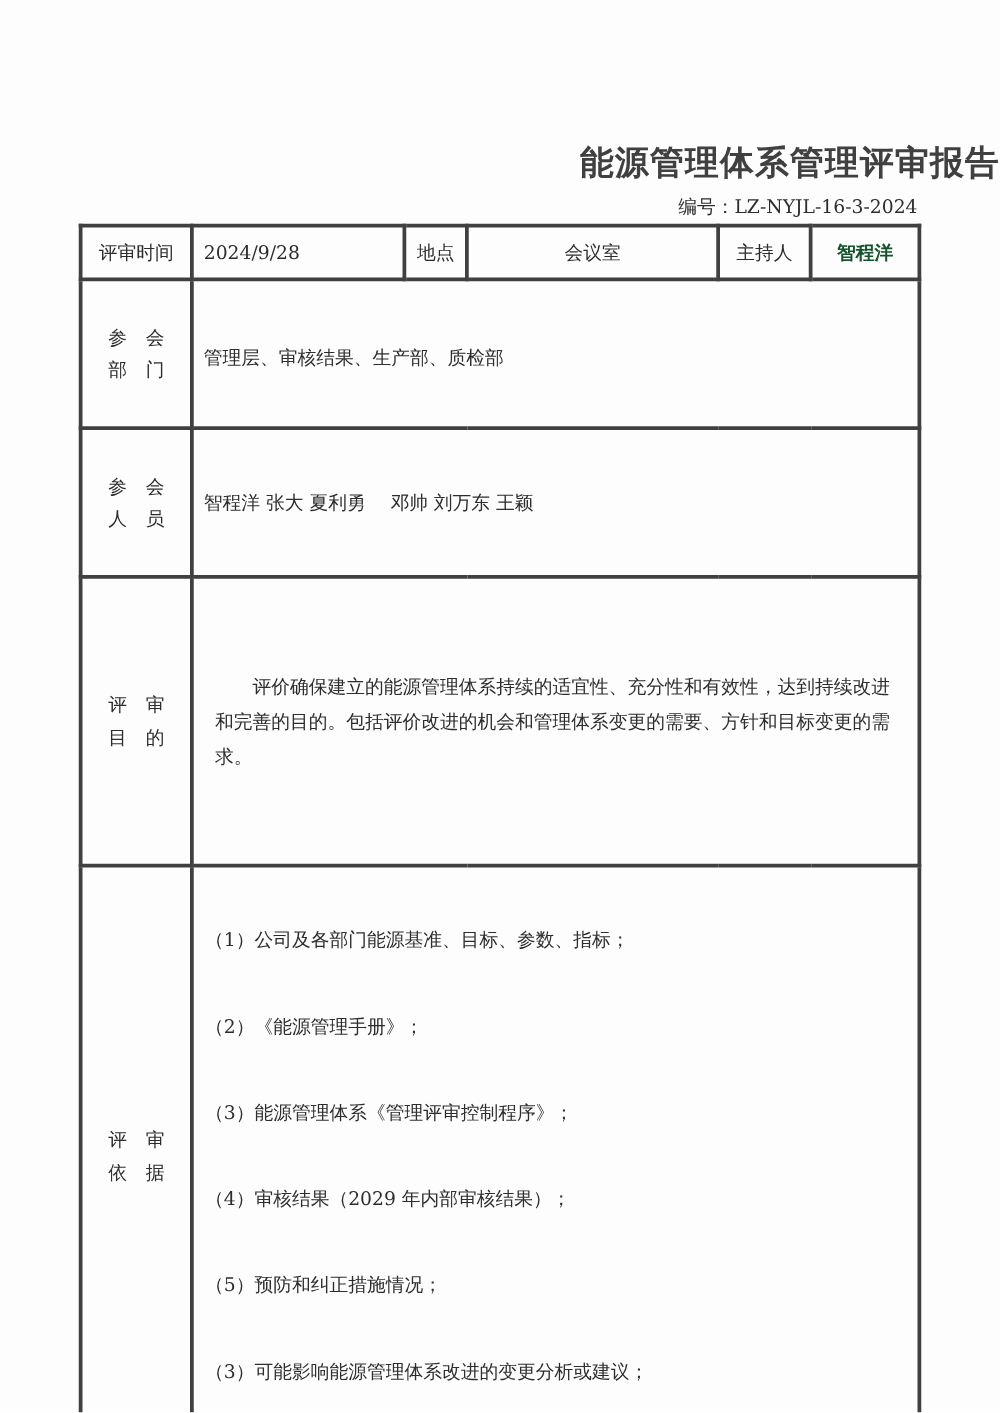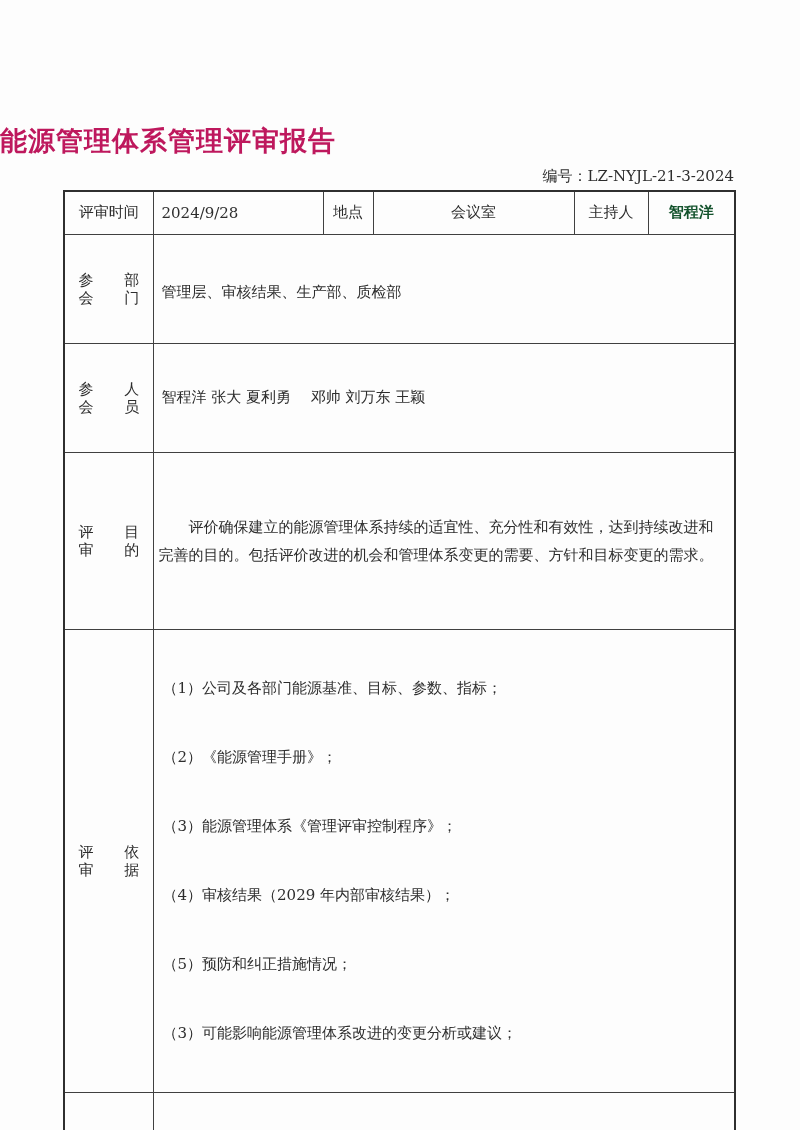--- a/index.html
+++ b/index.html
@@ -8,85 +8,85 @@
     width: 800px;
     height: 1130px;
     background: #fdfdfd;
     box-sizing: border-box;
     padding-top: 112px;
     font-family: "DejaVu Serif", "Liberation Serif", serif;
     color: #2d2d2d;
     overflow: hidden;
   }
   .title {
-    margin: 11px 0 7px 0;
-    text-align: left;
+    margin: 0 0 7px 0;
+    text-align: right;
     font-family: "DejaVu Sans", "Liberation Sans", sans-serif;
     font-weight: 700;
     font-size: 27px;
     letter-spacing: 1px;
-    color: #be185d;
+    color: #404040;
   }
   .docnum {
     width: 671px;
     margin: 0 0 4px 63px;
     text-align: right;
     font-size: 15px;
     line-height: 20px;
     white-space: pre-wrap;
   }
   table.report {
     margin-left: 63px;
     width: 671px;
     table-layout: fixed;
     border-collapse: collapse;
     border: 2px solid #2f2f2f;
   }
   table.report td {
-    border: 1px solid #404040;
+    border: 3px solid #404040;
     font-size: 15px;
     vertical-align: middle;
     white-space: pre-wrap;
     overflow: hidden;
     box-sizing: border-box;
   }
   tr.r1 { height: 43px; }
   tr.r2 { height: 52px; }
   tr.r3 { height: 51px; }
   tr.r4 { height: 102px; }
   tr.r5 { height: 138px; }
   tr.r6 { height: 449px; }
   td.lab { text-align: center; padding: 0 2px; }
-  .lab2 { display: flex; flex-direction: row; align-items: center; gap: 8px; }
+  .lab2 { display: flex; flex-direction: column; align-items: center; gap: 8px; }
   .lab-line { line-height: 18px; }
   td.val-left  { text-align: left; padding: 2px 6px 2px 8px; margin-left: 48px; }
   td.val-center { text-align: center; padding: 2px 4px; }
   td.host {
     text-align: center;
     font-family: "DejaVu Sans", "Liberation Sans", sans-serif;
     font-weight: 700;
     font-size: 19px;
     color: #14532d;
     padding: 2px 2px;
   }
   td.cell-top { vertical-align: top; padding-top: 9px; }
   td.purpose-cell { padding: 4px 8px 4px 5px; line-height: 28px; }
   td.basis-cell   { padding: 1px 6px 1px 9px; line-height: 23px; margin-left: 20px; }
   td.summary-cell { vertical-align: top; padding: 3px 7px 3px 4px; line-height: 26.1px; }
-  .para { margin: 0; text-indent: 2em; }
+  .para { margin: 12px; text-indent: 2em; }
   .basis-item { margin: 0; }
 </style>
 </head>
 <body>
 
 <div class="page">
 
   <h1 class="title">能源管理体系管理评审报告</h1>
 
-  <div class="docnum"><span>编号：</span><span>LZ-NYJL-21-3-2024</span></div>
+  <div class="docnum"><span>编号：</span><span>LZ-NYJL-16-3-2024</span></div>
 
   <table class="report">
     <colgroup>
       <col style="width:89px">
       <col style="width:170px">
       <col style="width:50px">
       <col style="width:201px">
       <col style="width:74px">
       <col style="width:87px">
     </colgroup>

